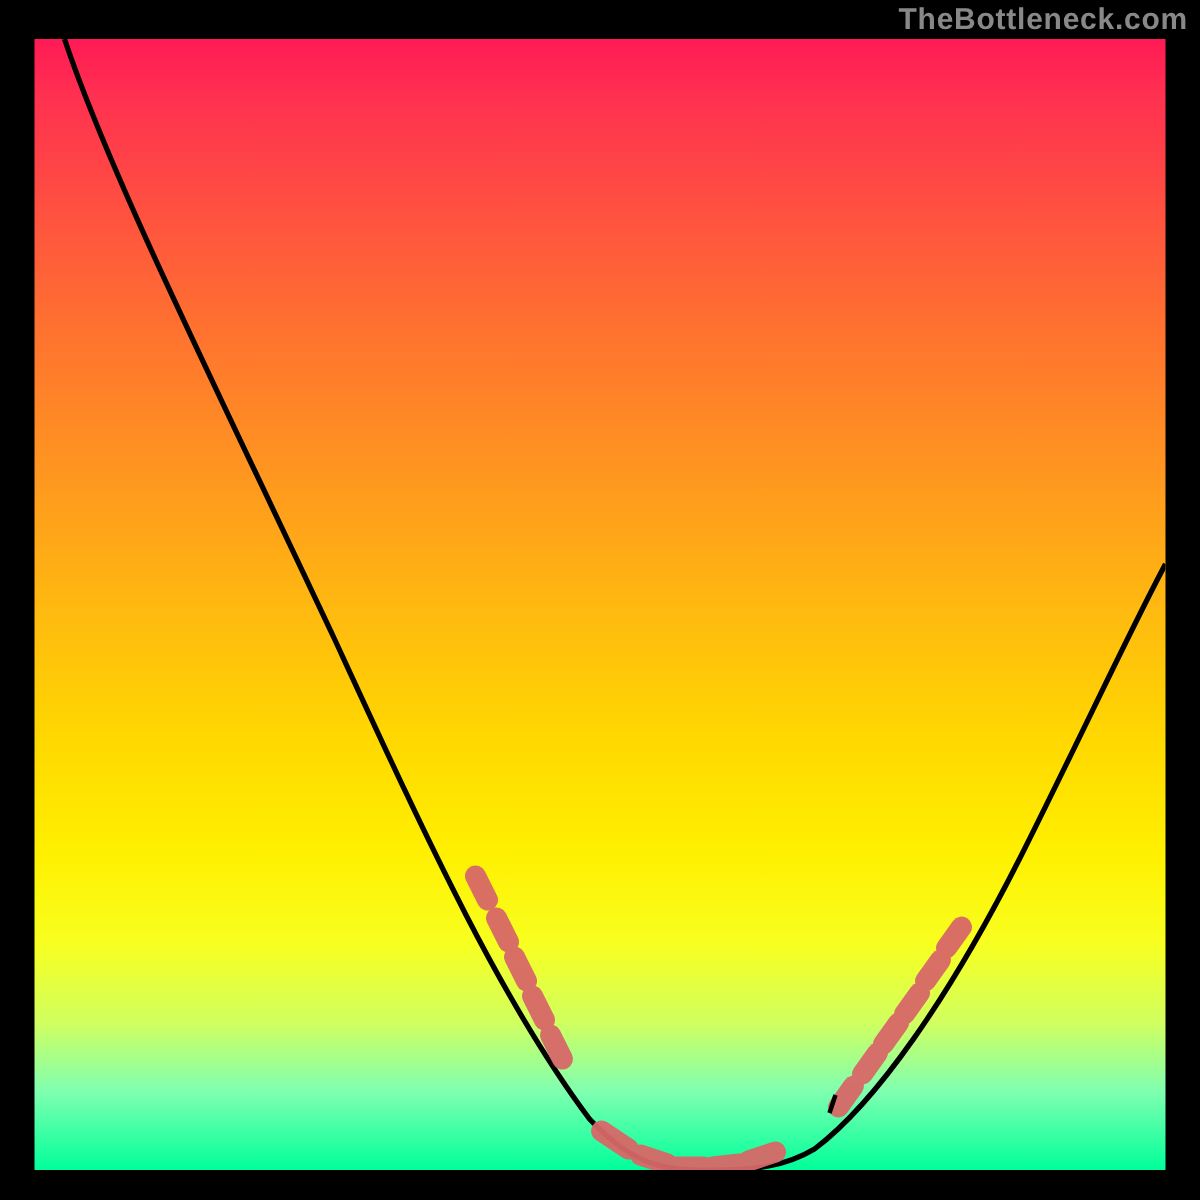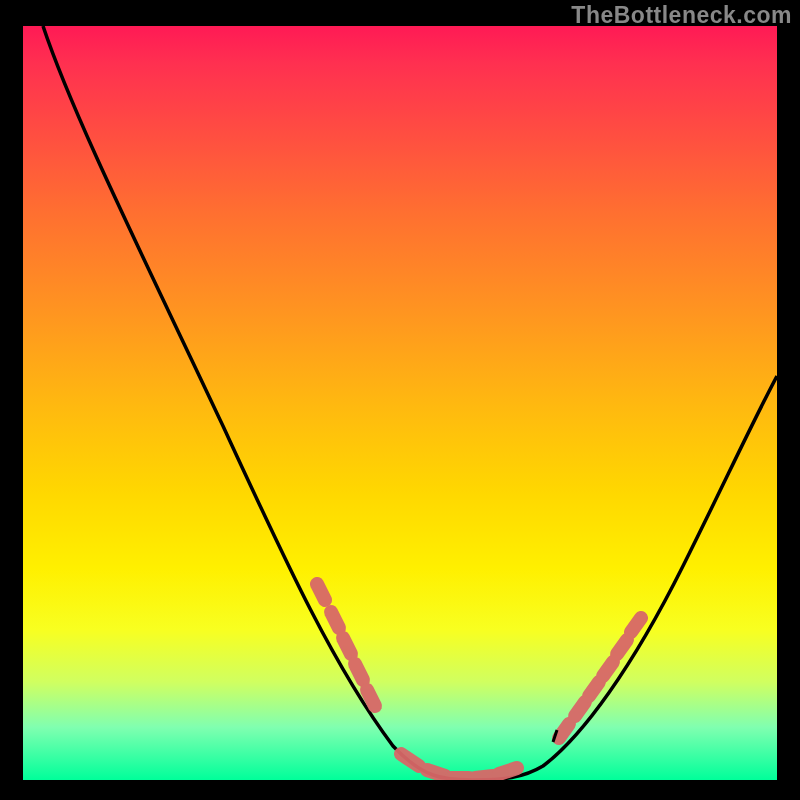--- a/index.html
+++ b/index.html
@@ -15,21 +15,21 @@
     position: relative;
     width: 800px;
     height: 800px;
     background: #000;
   }
   .watermark {
     position: absolute;
     top: 2px;
     right: 8px;
     color: #888;
-    font-size: 23px;
+    font-size: 20px;
     font-weight: bold;
     letter-spacing: 0.5px;
     z-index: 10;
   }
   .plot-area {
     position: absolute;
     left: 23px;
     top: 26px;
     width: 754px;
     height: 754px;

